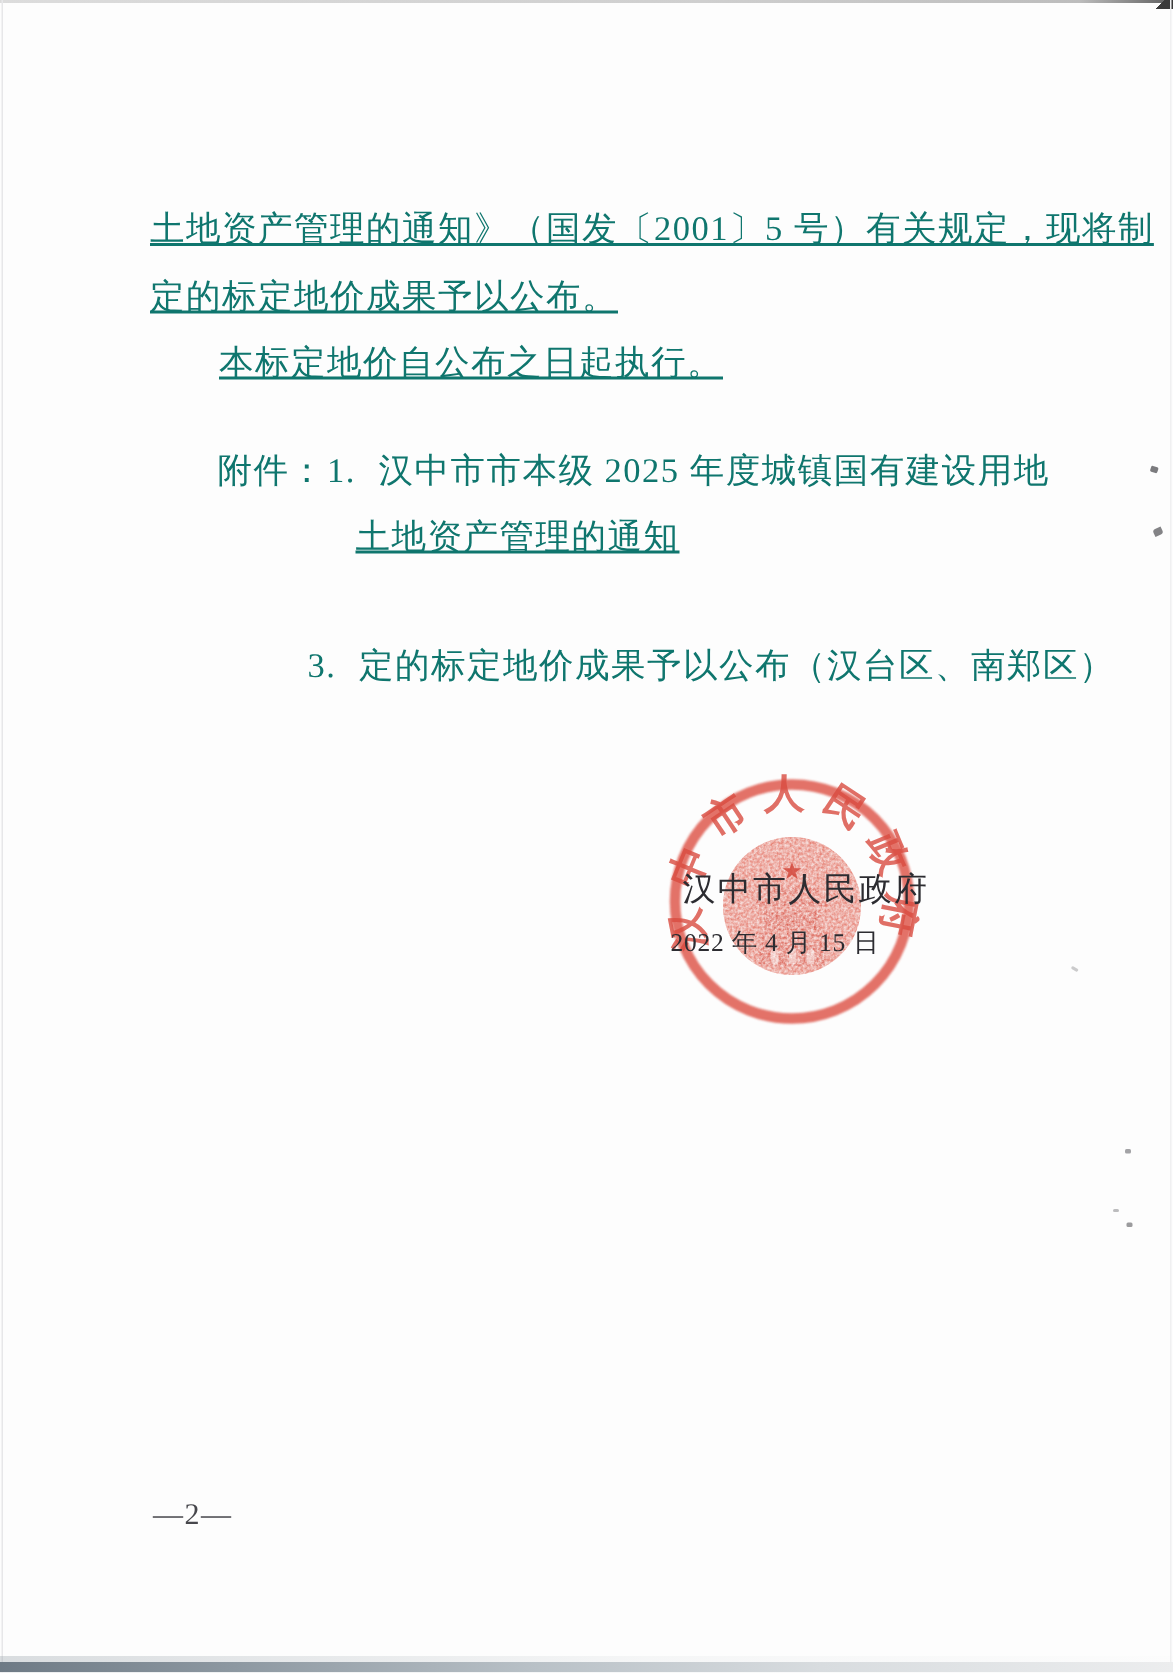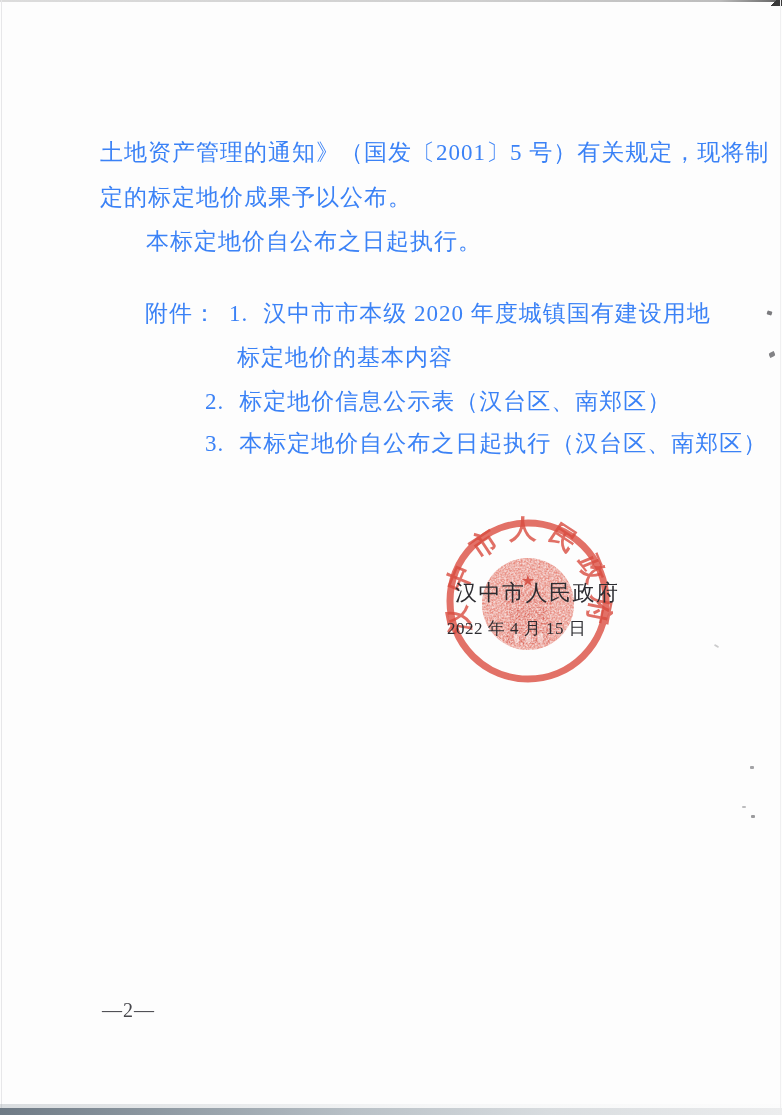--- a/index.html
+++ b/index.html
@@ -9,25 +9,26 @@
     background:#fdfdfd;
     overflow:hidden;
     font-family:"Liberation Serif","DejaVu Serif",serif;
     color:#35353a;
   }
   .t{
     position:absolute;
     white-space:nowrap;
     font-size:23px;
     letter-spacing:1px;
-    color:#3b82f6;
+    color:#0f766e;
+    text-decoration:underline;
   }
   .att-num{display:inline-block;}
   .att-text{display:inline-block;margin-left:15px;}
-  .att-label{display:inline-block;margin-right:12px;}
+  .att-label{display:inline-block;margin-right:1px;}
   .sig{
     position:absolute;
     white-space:nowrap;
     color:#2c2c31;
     z-index:5;
   }
   .sig-name{left:455px;top:578px;font-size:22px;letter-spacing:1.5px;}
   .sig-date{left:447px;top:617px;font-size:17px;letter-spacing:0.5px;}
   .page-num{
     position:absolute;left:102px;top:999px;
@@ -82,28 +83,25 @@
   <div class="speck s3"></div>
   <div class="speck s4"></div>
   <div class="speck s5"></div>
   <div class="speck s6"></div>
 
   <div class="t" style="left:100px;top:137px">土地资产管理的通知》（国发〔2001〕5 号）有关规定，现将制</div>
   <div class="t" style="left:146px;top:226px">本标定地价自公布之日起执行。</div>
   <div class="t" style="left:100px;top:182px">定的标定地价成果予以公布。</div>
 
   <div class="t" style="left:145px;top:298px">
-    <span class="att-label">附件：</span><span class="att-num">1.</span><span class="att-text">汉中市市本级 2020 年度城镇国有建设用地</span>
+    <span class="att-label">附件：</span><span class="att-num">1.</span><span class="att-text">汉中市市本级 2025 年度城镇国有建设用地</span>
   </div>
-  <div class="t" style="left:237px;top:342px">标定地价的基本内容</div>
-  <div class="t" style="left:205px;top:386px">
-    <span class="att-num">2.</span><span class="att-text">标定地价信息公示表（汉台区、南郑区）</span>
-  </div>
+  <div class="t" style="left:237px;top:342px">土地资产管理的通知</div>
   <div class="t" style="left:205px;top:428px">
-    <span class="att-num">3.</span><span class="att-text">本标定地价自公布之日起执行（汉台区、南郑区）</span>
+    <span class="att-num">3.</span><span class="att-text">定的标定地价成果予以公布（汉台区、南郑区）</span>
   </div>
 
   <svg class="seal" viewBox="0 0 170 170">
     <defs>
       <filter id="grain" x="-20%" y="-20%" width="140%" height="140%">
         <feTurbulence type="fractalNoise" baseFrequency="0.55" numOctaves="3" seed="7" result="noise"></feTurbulence>
         <feColorMatrix in="noise" type="matrix" values="0 0 0 0 0  0 0 0 0 0  0 0 0 0 0  0 0 0 1.6 -0.35" result="alpha"></feColorMatrix>
         <feComposite in="SourceGraphic" in2="alpha" operator="in"></feComposite>
       </filter>
       <filter id="soft">

